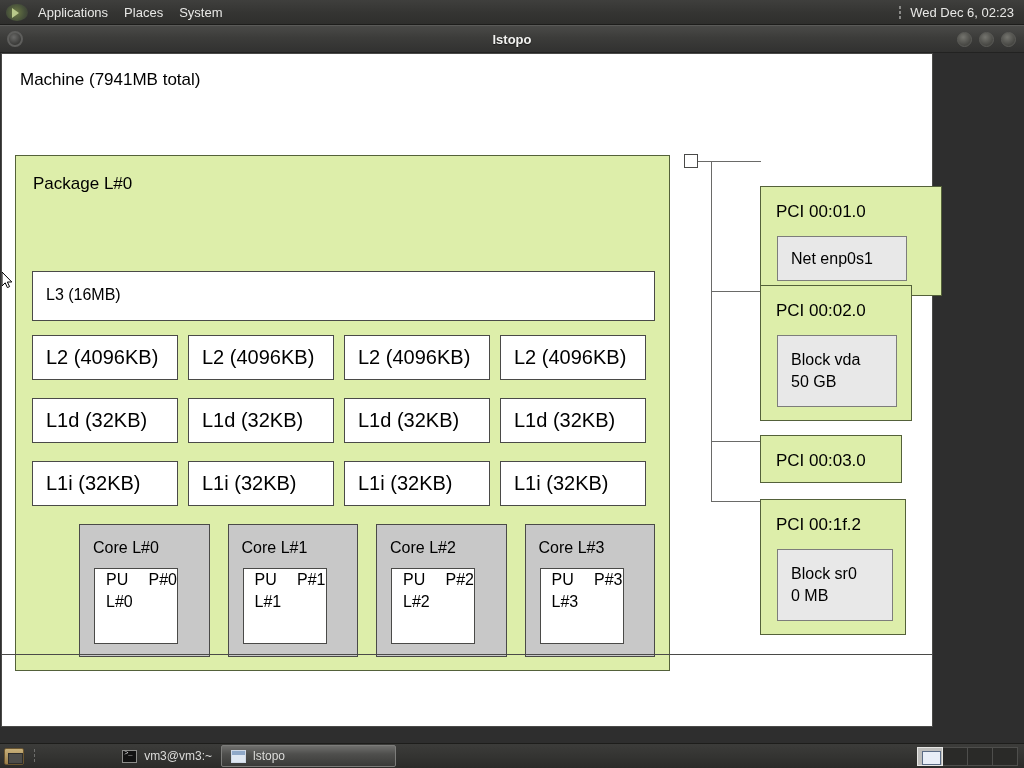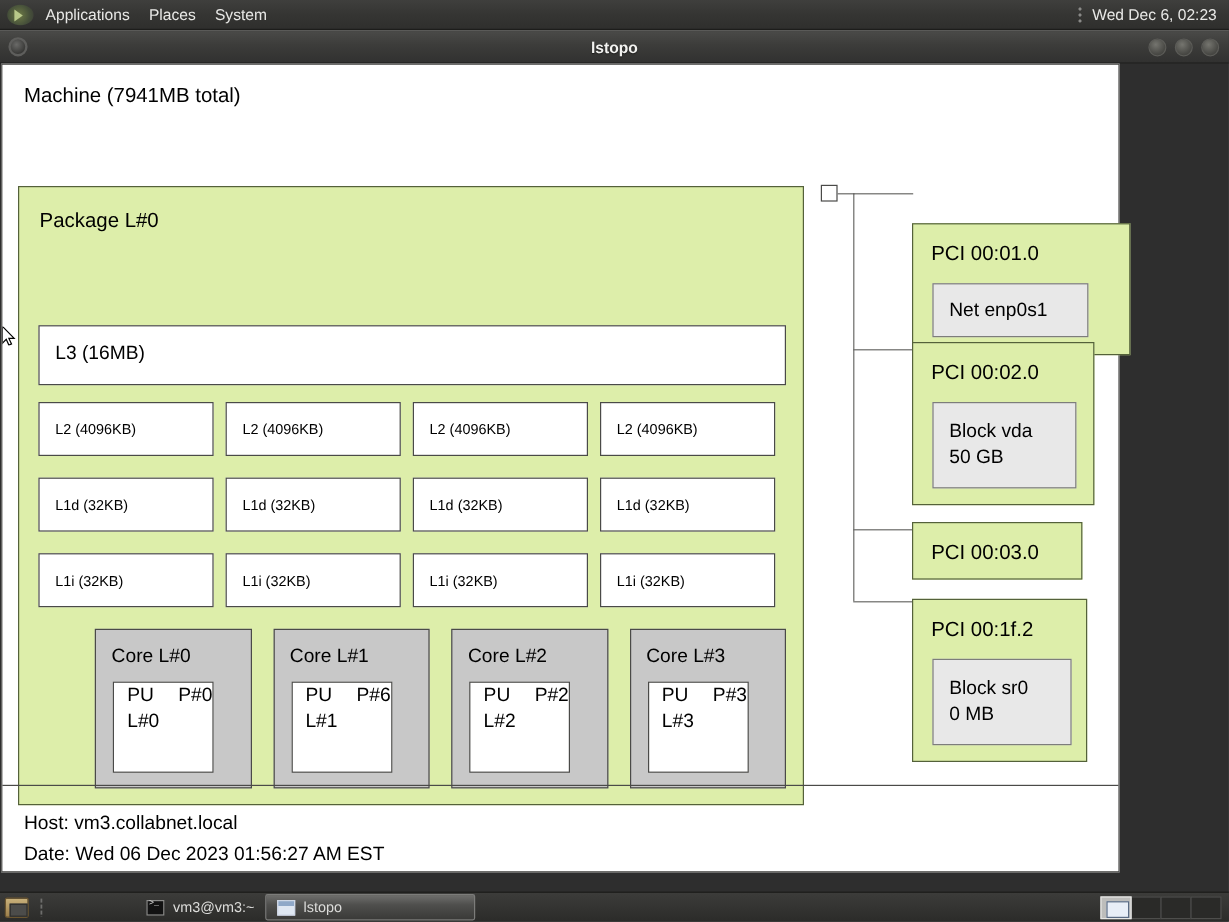--- a/index.html
+++ b/index.html
@@ -104,21 +104,21 @@
   }
   #l3-label {
     position: absolute; left: 13px; top: 14px; font-size: 16px; white-space: nowrap;
   }
 
   .cache-row { position: absolute; left: 16px; width: 623px; display: flex; gap: 10px; }
   .cache-box {
     width: 146px; height: 45px;
     background: #fff; border: 1px solid #4a4a48;
     display: flex; align-items: center; padding-left: 13px;
-    font-size: 12px; white-space: nowrap;
+    font-size: 20px; white-space: nowrap;
   }
   #l2-row  { top: 179px; }
   #l1d-row { top: 242px; }
   #l1i-row { top: 305px; }
 
   #core-row { position: absolute; left: 16px; top: 368px; width: 623px; display: flex; gap: 18px; padding-left: 47px; }
   .core-box {
     width: 146px; height: 133px;
     background: #c8c8c8; border: 1px solid #4a4a48;
     position: relative;
@@ -313,21 +313,21 @@
           <div class="core-label">Core L#0</div>
           <div class="pu-box">
             <span>PU L#0</span>
             <span>P#0</span>
           </div>
         </div>
         <div class="core-box">
           <div class="core-label">Core L#1</div>
           <div class="pu-box">
             <span>PU L#1</span>
-            <span>P#6</span>
+            <span>P#1</span>
           </div>
         </div>
         <div class="core-box">
           <div class="core-label">Core L#2</div>
           <div class="pu-box">
             <span>PU L#2</span>
             <span>P#2</span>
           </div>
         </div>
         <div class="core-box">
@@ -369,24 +369,20 @@
 
     <div class="pci" id="pci4">
       <div class="pci-label">PCI 00:1f.2</div>
       <div class="pci-dev">
         <span>Block sr0</span>
         <span>0 MB</span>
       </div>
     </div>
 
     <div id="footer-divider"></div>
-    <div id="footer">
-      <div>Host: vm3.collabnet.local</div>
-      <div>Date: Wed 06 Dec 2023 01:56:27 AM EST</div>
-    </div>
 
     <svg id="cursor" viewBox="0 0 12 16">
       <path d="M0,0 L0,14 L3.2,10.8 L5.4,15.6 L7.6,14.6 L5.4,10 L9.8,10 Z" fill="#ffffff" stroke="#000000" stroke-width="1"></path>
     </svg>
   </div>
 </div>
 
 <div id="taskbar">
   <div class="tb-showdesktop"></div>
   <div class="tb-sep"></div>

